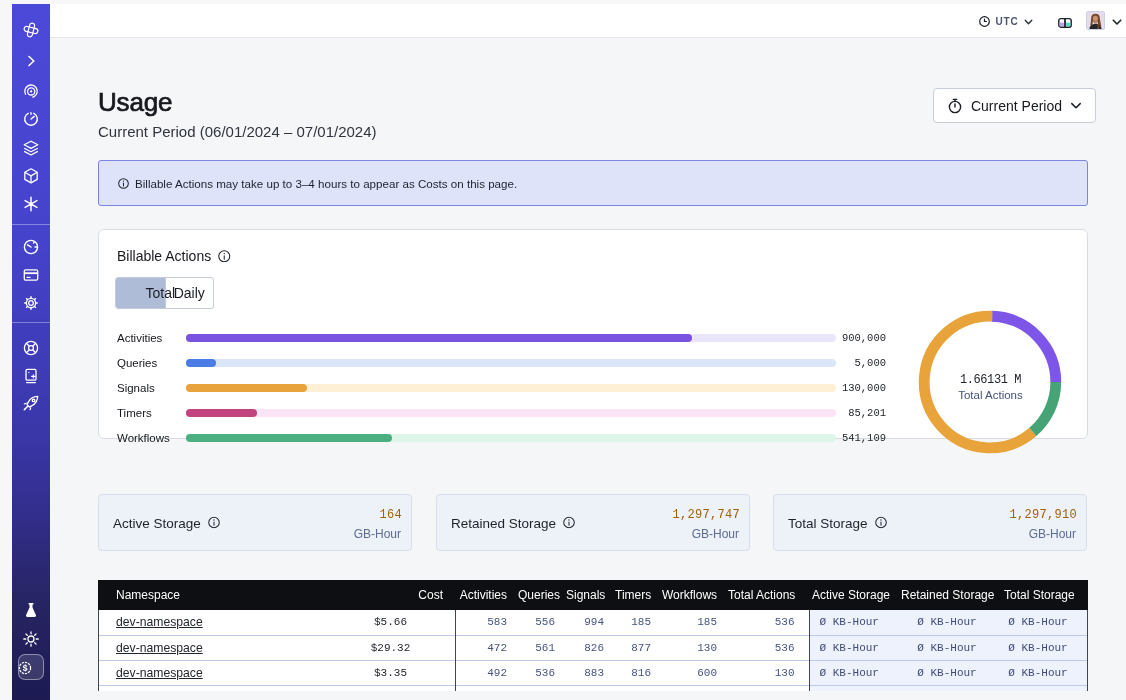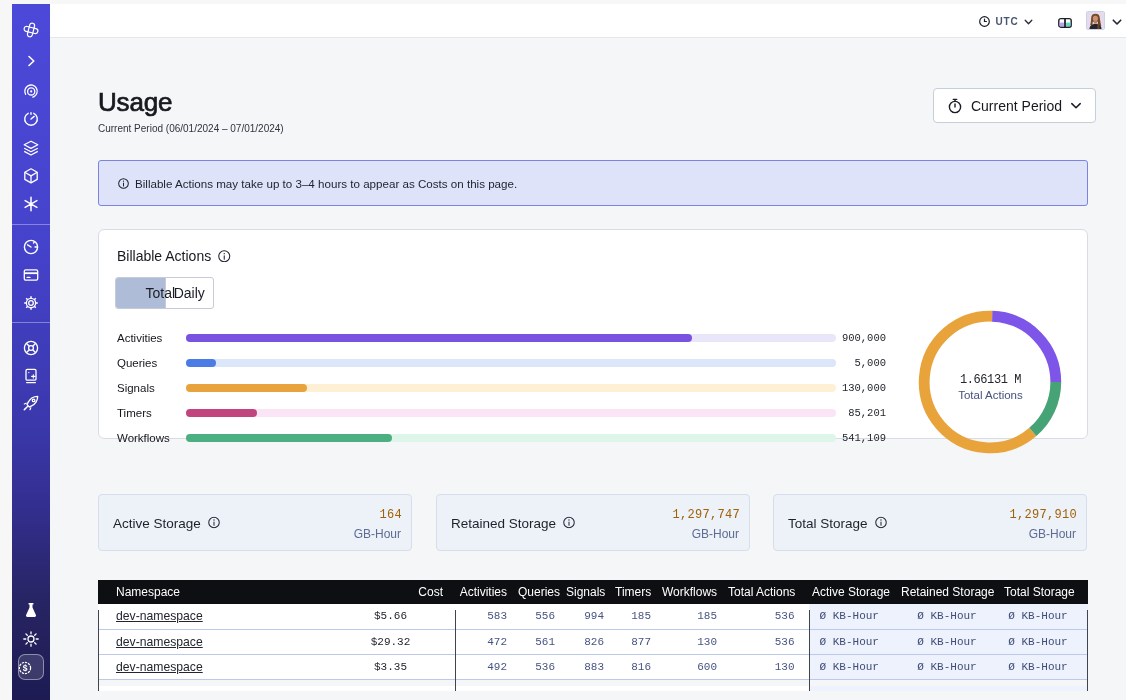--- a/index.html
+++ b/index.html
@@ -14,21 +14,21 @@
   .sidebar svg { position:absolute; left:50%; transform:translateX(-50%); }
   .sdiv { position:absolute; left:0; width:38px; height:1px; background:rgba(255,255,255,0.35); }
 
   
   .header { left:50px; top:4px; width:1076px; height:34px; background:#ffffff; border-bottom:1px solid #e4e6eb; }
 
   
   .content { left:50px; top:39px; width:1076px; height:661px; background:#f5f6f8; }
 
   .title { left:98px; top:87px; font-size:26px; font-weight:400; -webkit-text-stroke:0.7px #17191f; color:#17191f; letter-spacing:-0.2px; }
-  .subtitle { left:98px; top:123px; font-size:10px; color:#30343e;text-align:center; }
+  .subtitle { left:98px; top:123px; font-size:15px; color:#30343e;text-align:center; }
 
   .period-btn { left:933px; top:88px; width:163px; height:35px; background:#fff; border:1px solid #c8cdda; border-radius:4px; display:flex; align-items:center; justify-content:center; gap:8px; font-size:14px; font-weight:500; color:#17191f; }
 
   .banner { left:98px; top:160px; width:990px; height:46px; background:#dfe3fa; border:1px solid #7b84e2; border-radius:3px; display:flex; align-items:center; padding-left:19px; gap:6px; font-size:11.6px; color:#1e222c; }
 
   .card { left:98px; top:229px; width:990px; height:210px; background:#ffffff; border:1px solid #d9dce4; border-radius:6px; }
   .card-title { left:18px; top:18px; font-size:14px; font-weight:500; color:#17191f; display:flex; align-items:center; gap:7px; }
   .toggle { left:16px; top:47px; width:99px; height:32px; border:1px solid #c6cbd8; border-radius:3px; overflow:hidden; display:flex; background:#fff; }
   .toggle .seg { width:49.5px; display:flex; align-items:center; justify-content:center; font-size:14px; color:#1a1d25; }
   .toggle .sel { background:#aebcd8; border-right:1px solid #c6cbd8; font-weight:500;padding-left:40px; }
@@ -38,21 +38,21 @@
   .bar-track { position:absolute; left:87px; top:50%; transform:translateY(-50%); width:650px; height:8px; border-radius:4px; }
   .bar-fill { position:absolute; left:0; top:0; height:8px; border-radius:4px; }
   .bar-val { position:absolute; right:203px; top:50%; transform:translateY(-50%); font-size:10.5px; color:#23262e; font-family:"Liberation Mono", monospace; }
 
   .storage { top:494px; width:314px; height:57px; background:#edf1f8; border:1px solid #d7ddec; border-radius:4px; }
   .st-label { position:absolute; left:14px; top:50%; transform:translateY(-50%); font-size:13.5px; font-weight:500; color:#1d212a; display:flex; align-items:center; gap:7px; }
   .st-val { position:absolute; right:9px; top:13px; font-size:12px; color:#a16207; font-family:"Liberation Mono", monospace; letter-spacing:0.3px; }
   .st-unit { position:absolute; right:10px; top:32px; font-size:12px; color:#5c6c92; }
 
   table.usage { position:absolute; left:98px; top:580px; width:990px; border-collapse:collapse; table-layout:fixed; }
-  table.usage th { background:#0e0f13; color:#fff; font-size:12px; font-weight:500; height:24px; padding:0 11px 0 0; white-space:nowrap; }
+  table.usage th { background:#0e0f13; color:#fff; font-size:12px; font-weight:500; height:30px; padding:0 11px 0 0; white-space:nowrap; }
   table.usage td { height:25px; padding:0; font-size:12px; background:#fff; border-bottom:1px solid #bcc9ea;margin-top:44px; }
   table.usage td:last-child, table.usage th:last-child { padding-right:16px !important; }
   table.usage td:nth-child(8), table.usage th:nth-child(8) { padding-right:14px !important; }
   .tr-num { font-family:"Liberation Mono", monospace; color:#475480; text-align:right; padding-right:11px !important; font-size:11px !important; }
   .tr-cost { font-family:"Liberation Mono", monospace; color:#23262e; text-align:center; padding-right:11px !important; font-size:11px !important; }
   .td-st { background:#edf2fc !important; font-family:"Liberation Mono", monospace; color:#3f4c77; text-align:center; padding-right:11px !important; font-size:11px !important; }
   .ns a { color:#23262e; font-size:12.2px; }
 </style>
 </head>
 <body>

